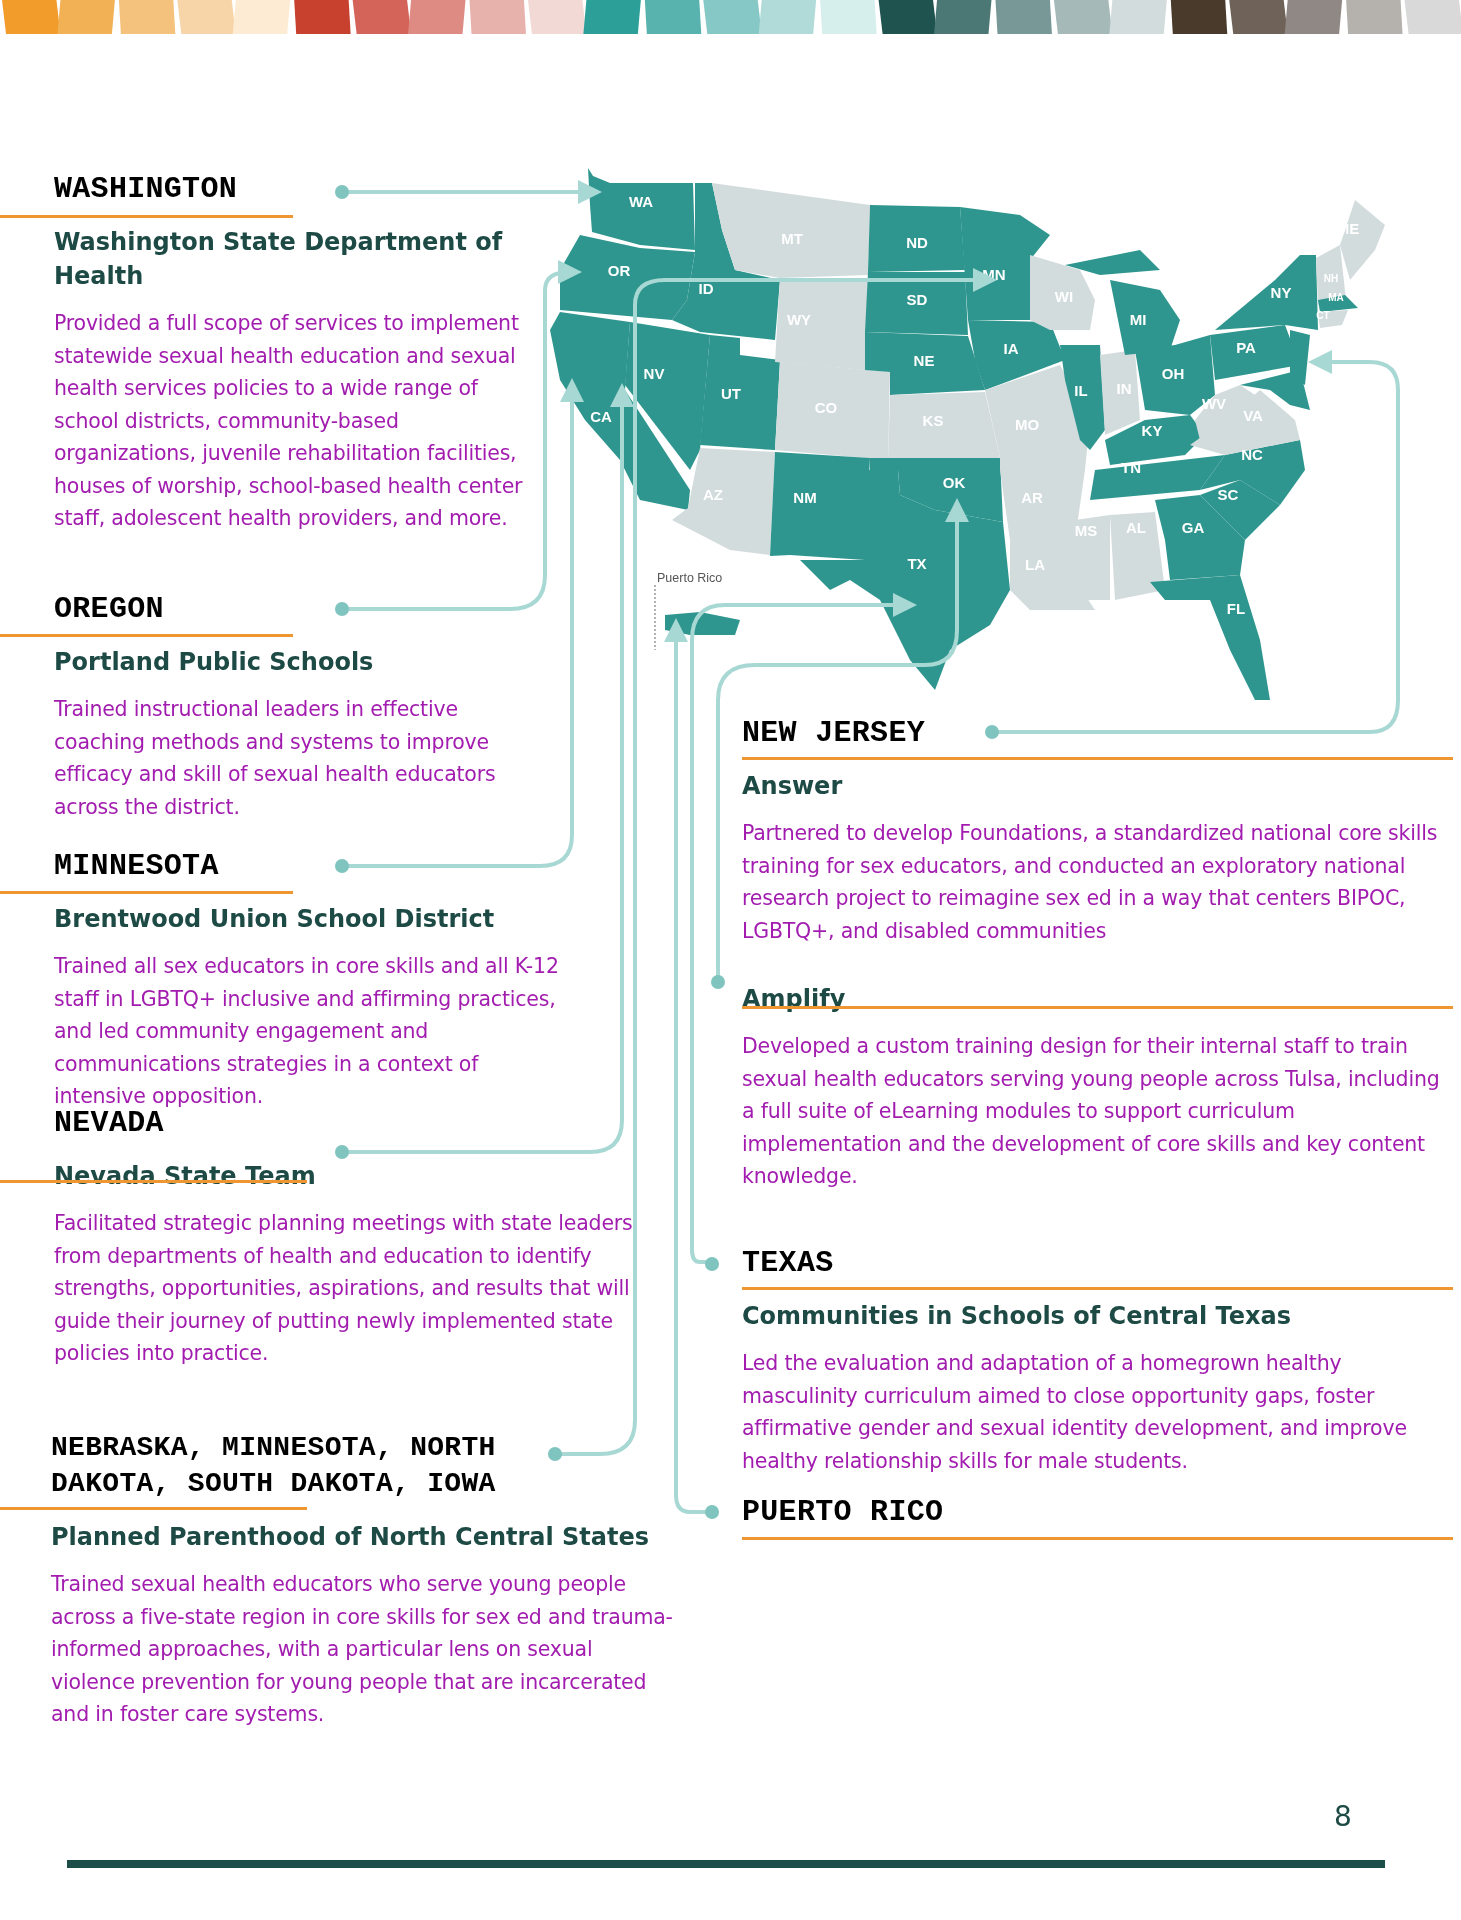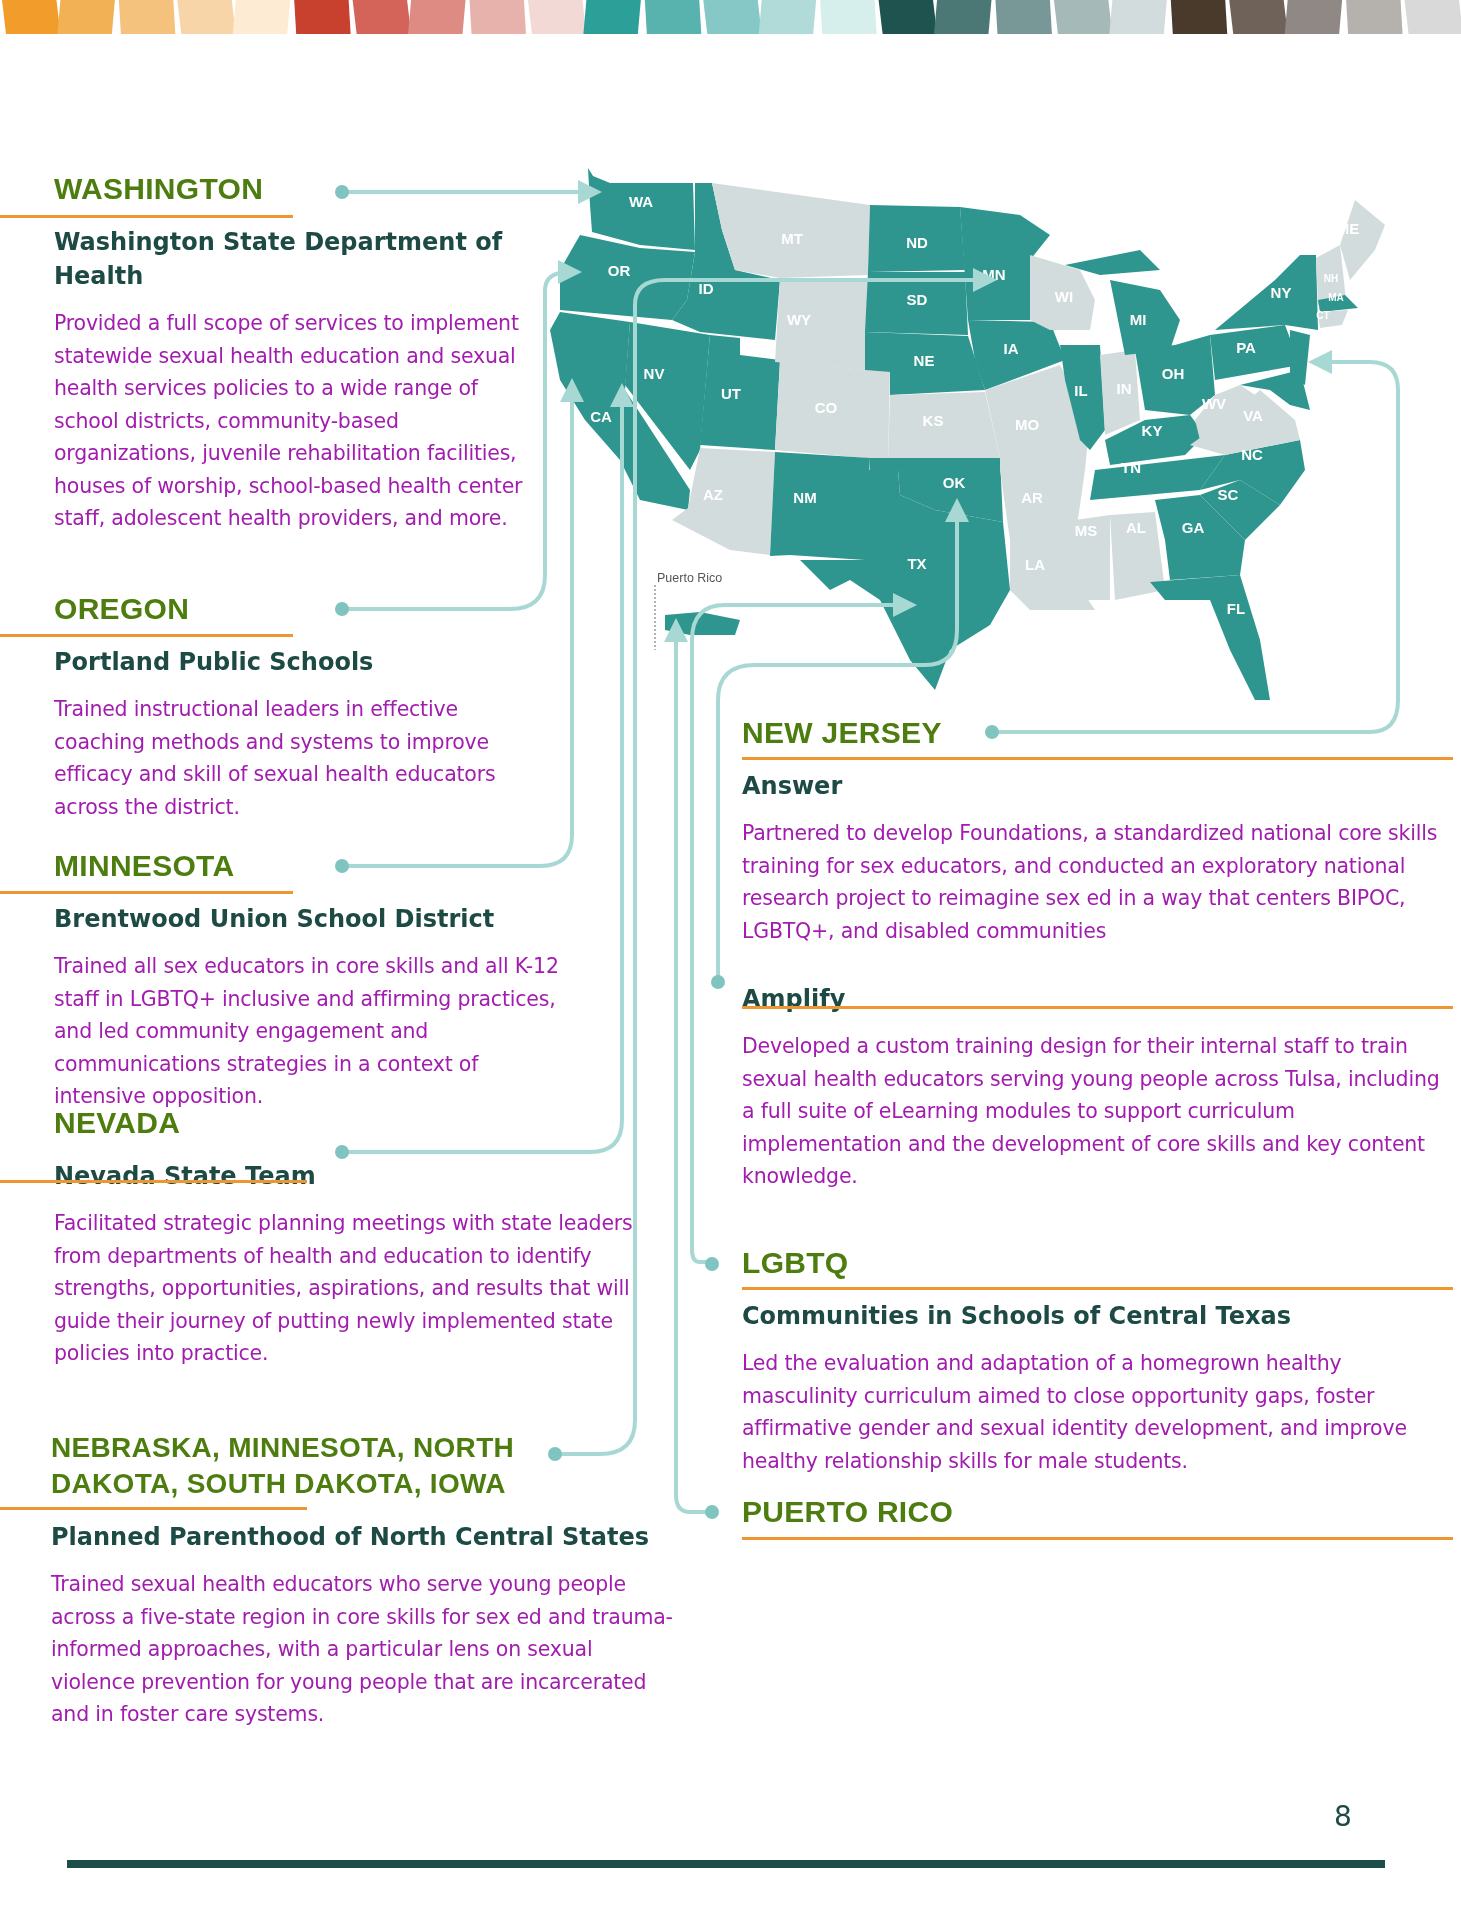--- a/index.html
+++ b/index.html
@@ -2,21 +2,21 @@
 <html><head>
 <meta charset="utf-8">
 <style>
   * { box-sizing: border-box; margin: 0; padding: 0; }
   html, body { width: 1461px; height: 1920px; background: #ffffff; overflow: hidden; }
   body { position: relative; font-family: "DejaVu Sans", sans-serif; color: #2b2b2b; }
   .band { position: absolute; left: 0; top: 0; width: 1461px; height: 34px; }
   .band svg { display: block; }
   .map { position: absolute; left: 0; top: 0; width: 1461px; height: 1920px; pointer-events: none; }
   .entry { position: absolute; }
-  .state-title { font-family: Liberation Sans, sans-serif; font-weight: bold; color: #4d7c0f; font-size: 30px; letter-spacing: 0.3px; line-height: 36px; white-space: nowrap; }
+  .state-title { font-family: Liberation Mono, monospace; font-weight: bold; color: #000000; font-size: 30px; letter-spacing: 0.3px; line-height: 36px; white-space: nowrap; }
   .state-title.multi { white-space: normal; font-size: 28px; line-height: 36px; }
   .rule { position: absolute; height: 3px; background: #ee9632; }
   .org { font-family: "DejaVu Sans", sans-serif; font-weight: bold; color: #1d4a44; font-size: 24px; line-height: 34px; margin-top: 14px; }
   .desc { font-family: "DejaVu Sans", sans-serif; color: #a21caf; font-size: 20.5px; line-height: 32.5px; margin-top: 14px; font-weight: normal; letter-spacing: -0.2px; }
   .footer-bar { position: absolute; left: 67px; top: 1860px; width: 1318px; height: 8px; background: #1d4d48; }
   .page-num { position: absolute; left: 1334px; top: 1800px; font-size: 28px; color: #1d4a44; font-family: "DejaVu Sans", sans-serif; }
   .pr-label { font-family: "Liberation Sans", sans-serif; }
 </style>
 </head>
 <body>
@@ -227,21 +227,21 @@
 </div>
 <div class="rule" style="left:742px; top:757px; width:711px;"></div>
 
 <div class="entry" style="left:742px; top:964px; width:700px;">
   <div class="org" style="margin-top:18px;">Amplify</div>
   <div class="desc">Developed a custom training design for their internal staff to train sexual health educators serving young people across Tulsa, including a full suite of eLearning modules to support curriculum implementation and the development of core skills and key content knowledge.</div>
 </div>
 <div class="rule" style="left:742px; top:1006px; width:711px;"></div>
 
 <div class="entry" style="left:742px; top:1245px; width:700px;">
-  <div class="state-title">LGBTQ</div>
+  <div class="state-title">TEXAS</div>
   <div class="org" style="margin-top:18px;">Communities in Schools of Central Texas</div>
   <div class="desc">Led the evaluation and adaptation of a homegrown healthy masculinity curriculum aimed to close opportunity gaps, foster affirmative gender and sexual identity development, and improve healthy relationship skills for male students.</div>
 </div>
 <div class="rule" style="left:742px; top:1287px; width:711px;"></div>
 
 <div class="entry" style="left:742px; top:1494px; width:700px;">
   <div class="state-title">PUERTO RICO</div>
 </div>
 <div class="rule" style="left:742px; top:1537px; width:711px;"></div>
 

